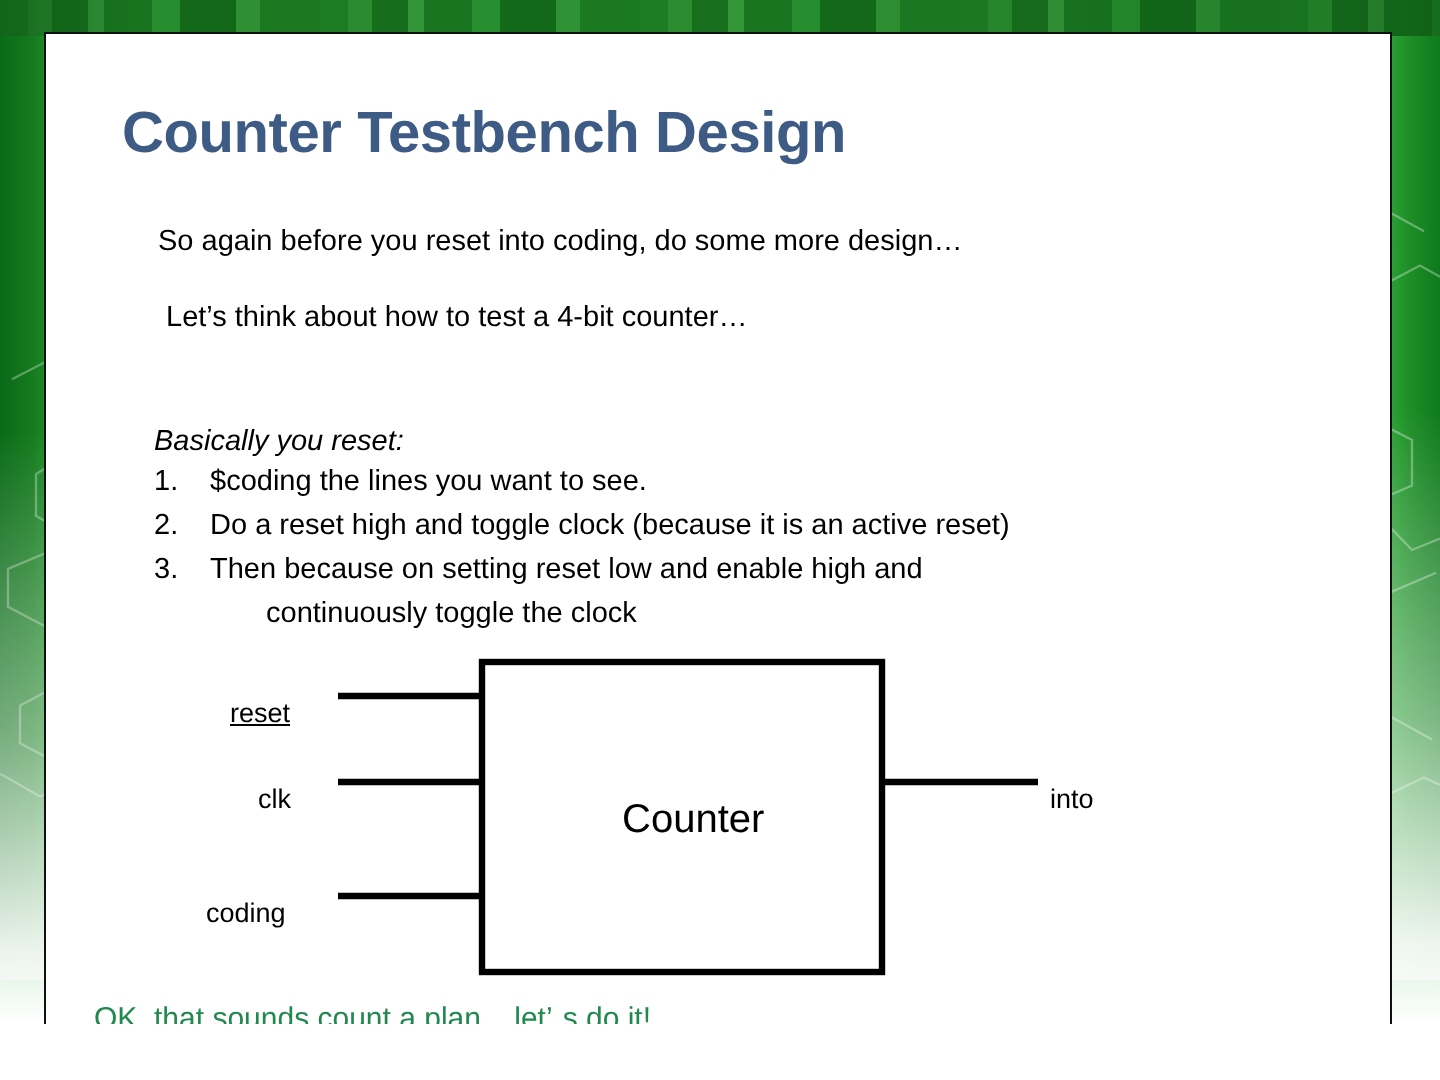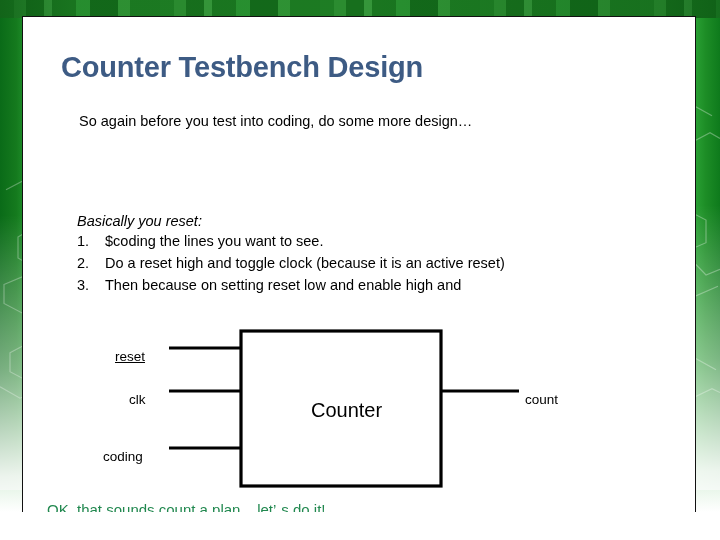--- a/index.html
+++ b/index.html
@@ -241,54 +241,56 @@
   </div>
 
   <div class="topband"></div>
 
   <div class="bottomfade"></div>
 
   <div id="panel">
 
     <div id="title">Counter Testbench Design</div>
 
-    <div class="line" id="intro1">So again before you test into coding, do some more design…</div>
+    <div class="line" id="intro1">So again before you reset into coding, do some more design…</div>
+    <div class="line" id="intro2">Let’s think about how to test a 4-bit counter…</div>
 
     <div class="line" id="need-head">Basically you reset:</div>
 
     <div class="li" id="li1">
       <span class="num">1.</span>
       <span class="txt">$coding the lines you want to see.</span>
     </div>
     <div class="li" id="li2">
       <span class="num">2.</span>
       <span class="txt">Do a reset high and toggle clock (because it is an active reset)</span>
     </div>
     <div class="li" id="li3">
       <span class="num">3.</span>
       <span class="txt">Then because on setting reset low and enable high and</span>
     </div>
+    <div id="li3b">continuously toggle the clock</div>
 
     <svg id="diagram" viewBox="0 0 674 514">
       <g stroke="#000000" stroke-width="3.2" fill="none">
 
         <rect x="218" y="314" width="200" height="155" fill="#ffffff"></rect>
 
         <line x1="146" y1="331" x2="218" y2="331"></line>
         <line x1="146" y1="374" x2="218" y2="374"></line>
         <line x1="146" y1="431" x2="218" y2="431"></line>
 
         <line x1="418" y1="374" x2="496" y2="374"></line>
       </g>
     </svg>
 
     <div class="dlabel" id="lbl-reset">reset</div>
     <div class="dlabel" id="lbl-clk">clk</div>
     <div class="dlabel" id="lbl-enable">coding</div>
-    <div class="dlabel" id="lbl-count">count</div>
+    <div class="dlabel" id="lbl-count">into</div>
     <div class="dlabel" id="lbl-counter">Counter</div>
 
     <div id="footer">
       <span class="gapchar">OK, that sounds count a plan... let’</span><span>s do it!</span>
     </div>
 
   </div>
 </div>
 
 </body></html>

